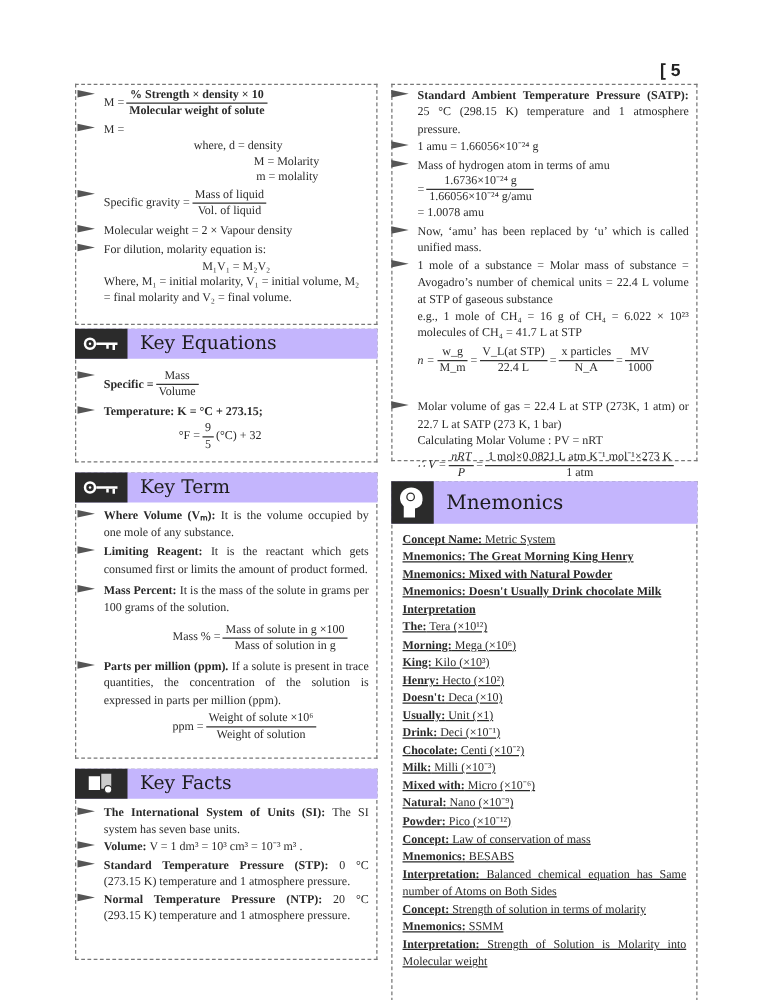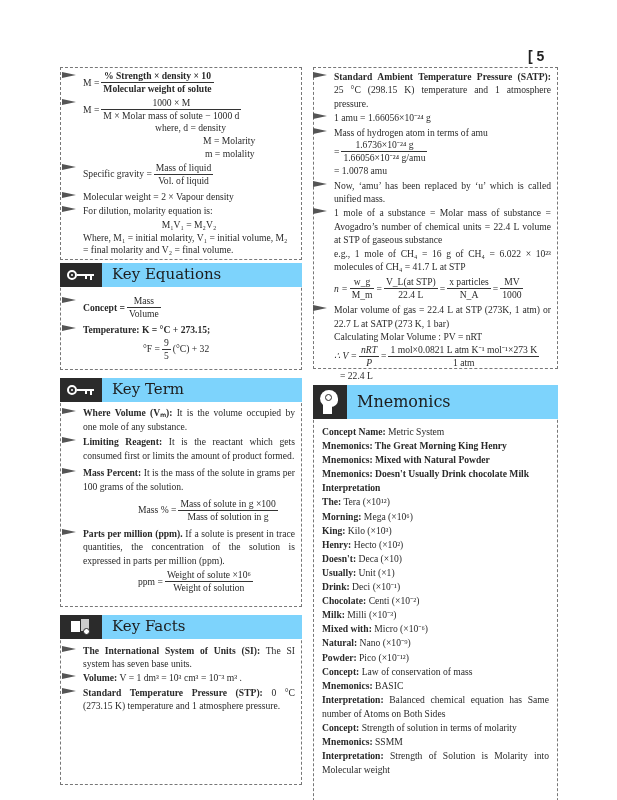--- a/index.html
+++ b/index.html
@@ -12,39 +12,39 @@
   .bullet { position: relative; margin-top: 1px; }
   .arrow { position: absolute; left: -21px; top: 2px; width: 16px; height: 7px; }
   .arrow::before { content: ""; position: absolute; left: 0; top: 0; border-left: 14px solid #555; border-top: 3px solid transparent; border-bottom: 3px solid transparent; }
   b, .b { font-weight: bold; }
   .justify { text-align: justify; }
   .frac { display: inline-block; vertical-align: middle; text-align: center; margin: 0 2px; }
   .frac > span { display: block; padding: 0 2px; line-height: 1.25; }
   .frac > span.num { border-bottom: 1px solid #333; }
   .eq-line { display: flex; align-items: center; }
   .center { text-align: center; }
-  .header-bar { display: flex; align-items: stretch; height: 24px; background: #7dd3fc; margin: -1px -1px 0 -1px; }
+  .header-bar { display: flex; align-items: stretch; height: 24px; background: #c4b5fd; margin: -1px -1px 0 -1px; }
   .header-icon { width: 42px; background: #2b2b2b; display: flex; align-items: center; justify-content: center; }
   .header-title { font-family: "DejaVu Serif", serif; font-size: 15px; color: #1c1c1c; padding-left: 10px; display: flex; align-items: center; }
   .key-icon { position: relative; width: 28px; height: 12px; }
   .key-icon .ring { position: absolute; left: 0; top: 1px; width: 10px; height: 10px; border: 2px solid #fff; border-radius: 50%; }
   .key-icon .ring::after { content: ""; position: absolute; left: 2px; top: 2px; width: 2px; height: 2px; background: #fff; border-radius: 50%; }
   .key-icon .shaft { position: absolute; left: 10px; top: 5px; width: 17px; height: 2px; background: #fff; }
   .key-icon .tooth1 { position: absolute; left: 18px; top: 7px; width: 2px; height: 3px; background: #fff; }
   .key-icon .tooth2 { position: absolute; left: 23px; top: 7px; width: 2px; height: 4px; background: #fff; }
   .facts-icon { position: relative; width: 20px; height: 16px; }
   .facts-icon .p1 { position: absolute; left: 0; top: 2px; width: 9px; height: 11px; background: #fff; }
   .facts-icon .p2 { position: absolute; left: 10px; top: 0; width: 8px; height: 12px; background: #ccc; }
   .facts-icon .dot { position: absolute; left: 12px; top: 9px; width: 7px; height: 7px; background: #fff; border-radius: 50%; border: 1px solid #2b2b2b; }
   .head-icon { position: relative; width: 22px; height: 26px; }
   .head-icon .skull { position: absolute; left: 1px; top: 1px; width: 18px; height: 17px; background: #fff; border-radius: 50% 50% 40% 50%; }
   .head-icon .neck { position: absolute; left: 4px; top: 15px; width: 9px; height: 10px; background: #fff; }
   .head-icon .eye { position: absolute; left: 6px; top: 5px; width: 7px; height: 7px; border: 1.5px solid #2b2b2b; border-radius: 50%; }
   .mnemo-body { padding: 6px 8px 2px 8px; line-height: 1.47; }
-  .mnemo-body div { white-space: nowrap; }
+  .mnemo-body div { white-space: nowrap; text-decoration: underline; }
   .mnemo-body .wrap { white-space: normal; text-align: justify; }
   .it { font-style: italic; }
 </style>
 </head>
 <body>
 
 <div class="running-head">SOME BASIC CONCEPTS OF CHEMISTRY</div>
 <div class="page-num">[ 5</div>
 
 <div class="box" style="left:60px; top:67px; width:242px; height:193px;">
@@ -53,24 +53,20 @@
       <span class="arrow"></span>
       <span>M =</span>
       <span class="frac b">
         <span class="num">% Strength × density × 10</span>
         <span>Molecular weight of solute</span>
       </span>
     </div>
     <div class="bullet eq-line" style="margin-top:2px;">
       <span class="arrow"></span>
       <span>M =</span>
-      <span class="frac">
-        <span class="num">1000 × M</span>
-        <span>M × Molar mass of solute − 1000 d</span>
-      </span>
     </div>
     <div style="padding-left:72px; line-height:1.35;">
       <div>where, d = density</div>
       <div style="padding-left:48px;">M = Molarity</div>
       <div style="padding-left:50px;">m = molality</div>
     </div>
     <div class="bullet eq-line">
       <span class="arrow"></span>
       <span>Specific gravity =</span>
       <span class="frac">
@@ -99,21 +95,21 @@
           <div class="shaft"></div>
           <div class="tooth1"></div>
           <div class="tooth2"></div>
         </div>
     </div>
     <div class="header-title">Key Equations</div>
   </div>
   <div class="box-body" style="padding-top:7px;">
     <div class="bullet eq-line b">
       <span class="arrow"></span>
-      <span>Concept =</span>
+      <span>Specific =</span>
       <span class="frac" style="font-weight:normal;">
         <span class="num">Mass</span>
         <span>Volume</span>
       </span>
     </div>
     <div class="bullet b" style="margin-top:3px;">
       <span class="arrow"></span>
       <span>Temperature: K = °C + 273.15;</span>
     </div>
     <div class="eq-line" style="padding-left:60px;">
@@ -166,21 +162,21 @@
     <div class="eq-line" style="padding-left:55px; margin-top:2px;">
       <span>ppm =</span>
       <span class="frac">
         <span class="num">Weight of solute ×10⁶</span>
         <span>Weight of solution</span>
       </span>
     </div>
   </div>
 </div>
 
-<div class="box" style="left:60px; top:615px; width:242px; height:170px;">
+<div class="box" style="left:60px; top:615px; width:242px; height:153px;">
   <div class="header-bar">
     <div class="header-icon">
       <div class="facts-icon">
           <div class="p1"></div>
           <div class="p2"></div>
           <div class="dot"></div>
         </div>
     </div>
     <div class="header-title">Key Facts</div>
   </div>
@@ -190,20 +186,24 @@
       <span class="b">The International System of Units (SI):</span><span> The SI system has seven base units.</span>
     </div>
     <div class="bullet">
       <span class="arrow"></span>
       <span class="b">Volume:</span><span> V = 1 dm³ = 10³ cm³ = 10⁻³ m³ .</span>
     </div>
     <div class="bullet">
       <span class="arrow"></span>
       <span class="b">Standard Temperature Pressure (STP):</span><span> 0 °C (273.15 K) temperature and 1 atmosphere pressure.</span>
     </div>
+    <div class="bullet">
+      <span class="arrow"></span>
+      <span class="b">Normal Temperature Pressure (NTP):</span><span> 20 °C (293.15 K) temperature and 1 atmosphere pressure.</span>
+    </div>
   </div>
 </div>
 
 <div class="box" style="left:313px; top:67px; width:245px; height:302px;">
   <div class="box-body justify" style="padding-left:20px; padding-top:1px; line-height:1.4;">
     <div class="bullet">
       <span class="arrow"></span>
       <span class="b">Standard Ambient Temperature Pressure (SATP):</span><span> 25 °C (298.15 K) temperature and 1 atmosphere pressure.</span>
     </div>
     <div class="bullet">
@@ -243,21 +243,21 @@
         </span>=
       <span class="frac">
           <span class="num">x particles</span>
           <span>N_A</span>
         </span>=
       <span class="frac">
           <span class="num">MV</span>
           <span>1000</span>
         </span>
     </div>
-    <div class="bullet" style="margin-top:2px;">
+    <div class="bullet" style="margin-top:18px;">
       <span class="arrow"></span>
       <span>Molar volume of gas = 22.4 L at STP (273K, 1 atm) or 22.7 L at SATP (273 K, 1 bar)</span>
     </div>
     <div>Calculating Molar Volume : PV = nRT</div>
     <div class="eq-line">
       <span class="it">∴ V =</span>
       <span class="frac it">
           <span class="num">nRT</span>
           <span>P</span>
         </span>=
@@ -293,19 +293,19 @@
       <div><span class="b">Henry:</span><span> Hecto (×10²)</span></div>
       <div><span class="b">Doesn't:</span><span> Deca (×10)</span></div>
       <div><span class="b">Usually:</span><span> Unit (×1)</span></div>
       <div><span class="b">Drink:</span><span> Deci (×10⁻¹)</span></div>
       <div><span class="b">Chocolate:</span><span> Centi (×10⁻²)</span></div>
       <div><span class="b">Milk:</span><span> Milli (×10⁻³)</span></div>
       <div><span class="b">Mixed with:</span><span> Micro (×10⁻⁶)</span></div>
       <div><span class="b">Natural:</span><span> Nano (×10⁻⁹)</span></div>
       <div><span class="b">Powder:</span><span> Pico (×10⁻¹²)</span></div>
       <div><span class="b">Concept:</span><span> Law of conservation of mass</span></div>
-      <div><span class="b">Mnemonics:</span><span> BASIC</span></div>
+      <div><span class="b">Mnemonics:</span><span> BESABS</span></div>
       <div class="wrap"><span class="b">Interpretation:</span><span> Balanced chemical equation has Same number of Atoms on Both Sides</span></div>
       <div><span class="b">Concept:</span><span> Strength of solution in terms of molarity</span></div>
       <div><span class="b">Mnemonics:</span><span> SSMM</span></div>
       <div class="wrap"><span class="b">Interpretation:</span><span> Strength of Solution is Molarity into Molecular weight</span></div>
     </div>
 </div>
 
 </body></html>

